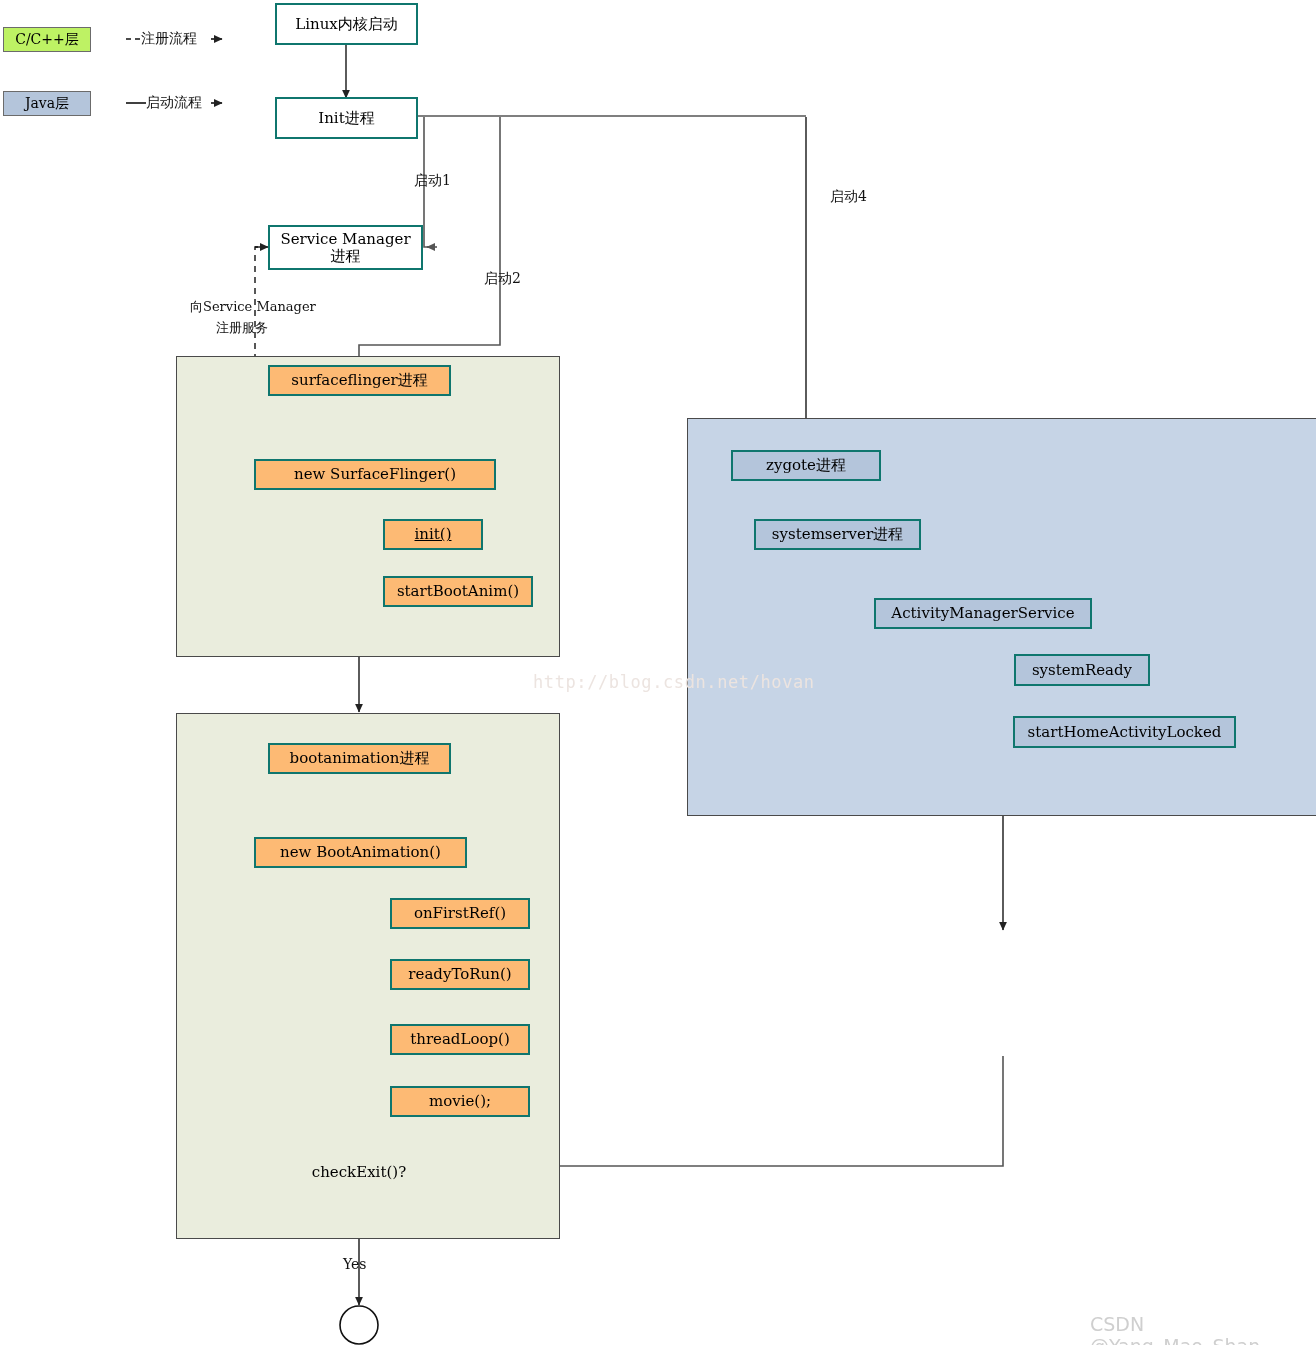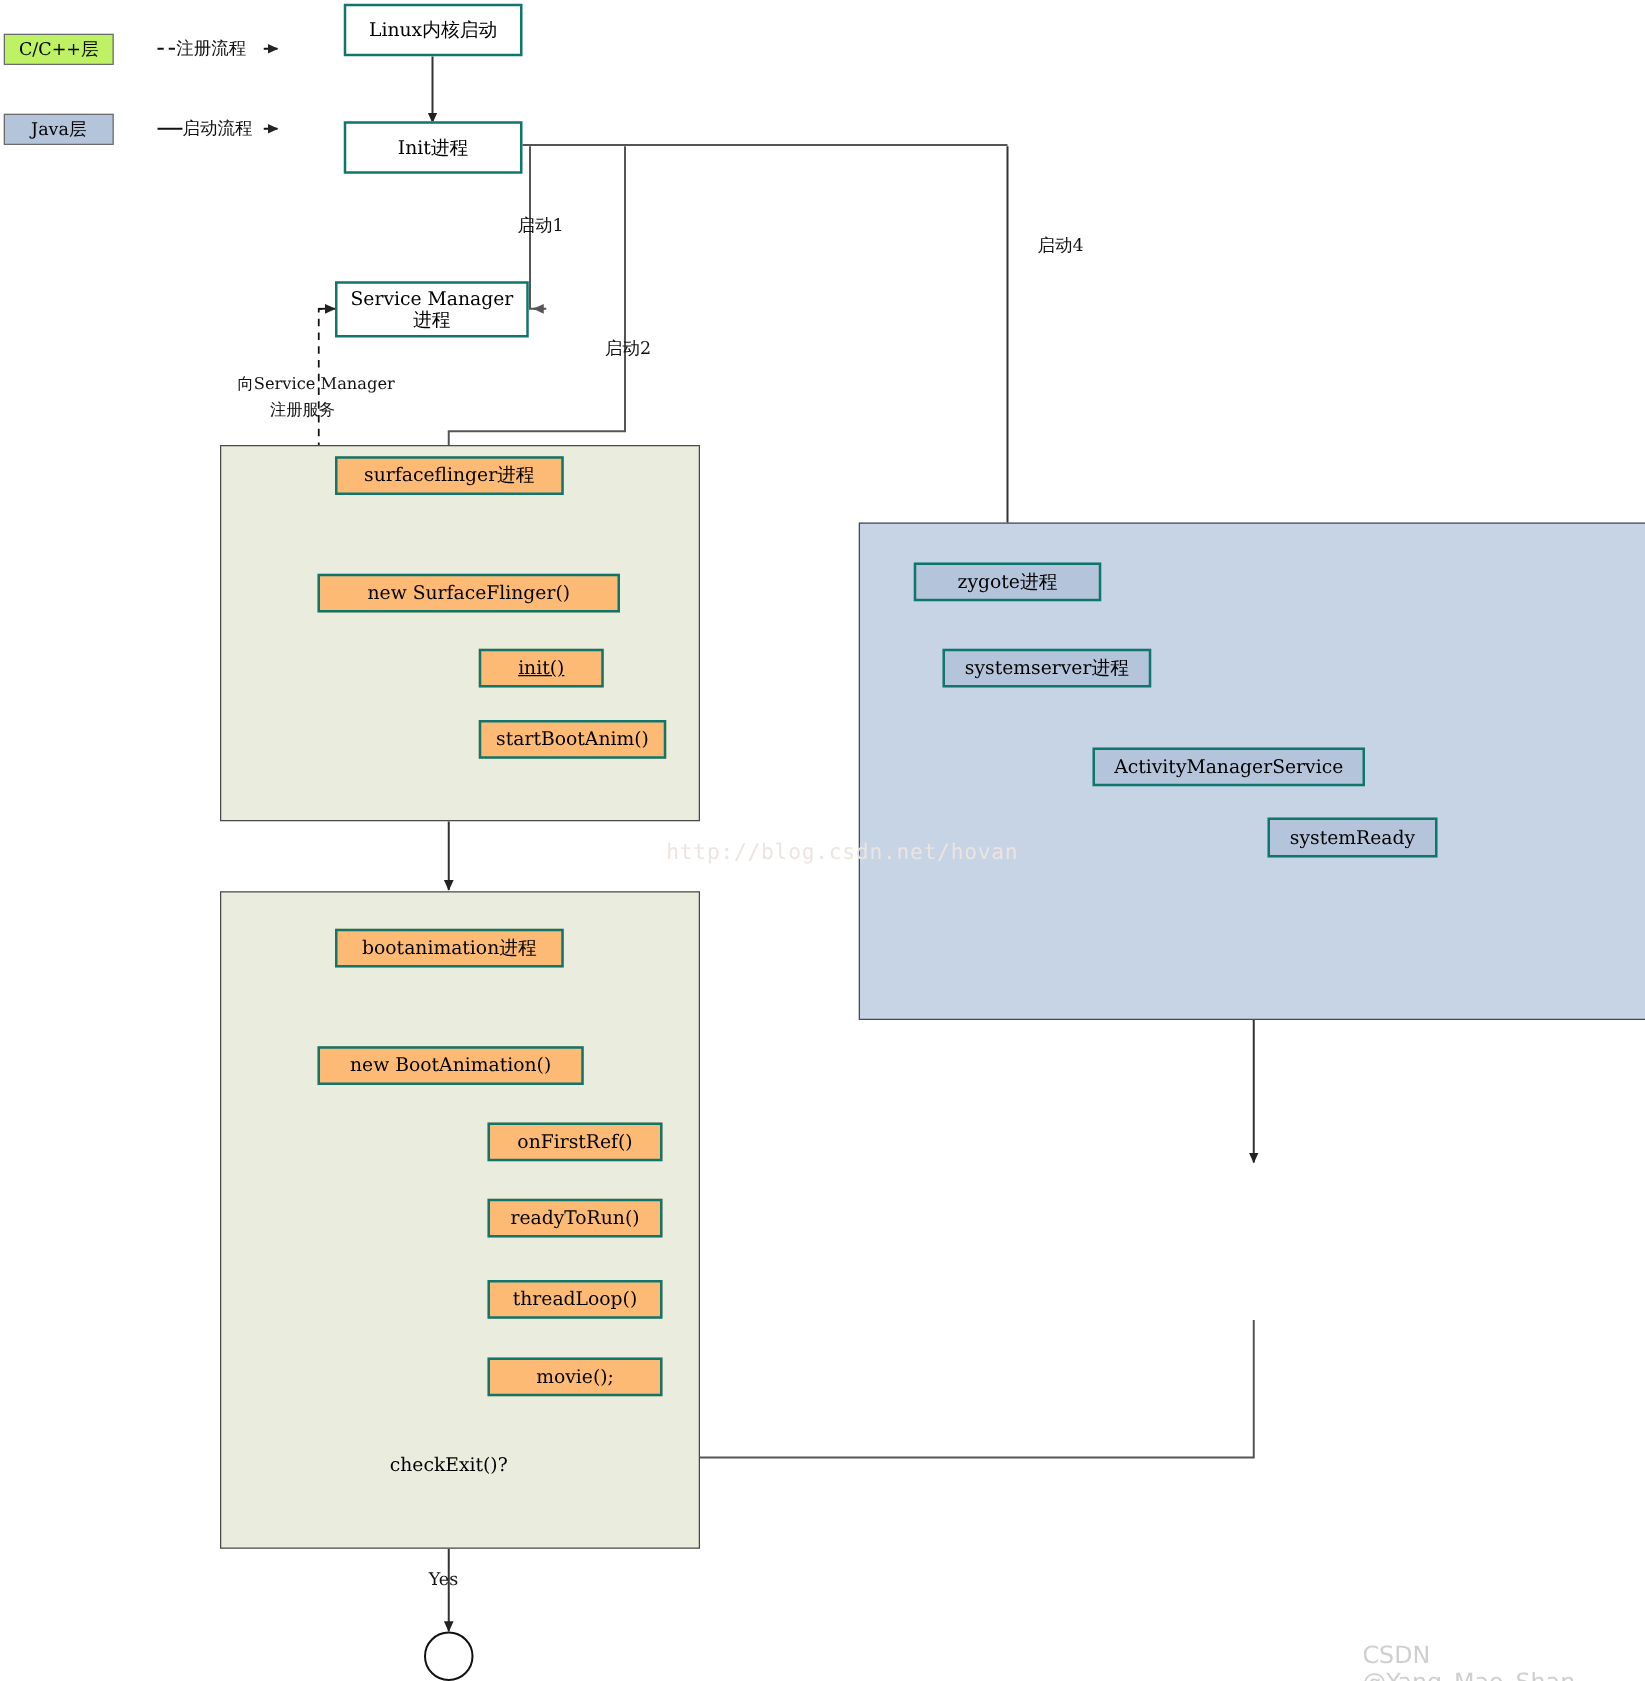--- a/index.html
+++ b/index.html
@@ -140,20 +140,21 @@
   <div class="node cppfill" style="left:390px;top:959px;width:140px;height:31px;">readyToRun()</div>
   <div class="node cppfill" style="left:390px;top:1024px;width:140px;height:31px;">threadLoop()</div>
   <div class="node cppfill" style="left:390px;top:1086px;width:140px;height:31px;">movie();</div>
 
   <div class="diamondtext" style="left:284px;top:1158px;width:150px;height:28px;">checkExit()?</div>
 
   <div class="node javafill" style="left:731px;top:450px;width:150px;height:31px;">zygote进程</div>
   <div class="node javafill" style="left:722px;top:519px;width:167px;height:31px;margin-left:32px;">systemserver进程</div>
   <div class="node javafill" style="left:874px;top:598px;width:218px;height:31px;">ActivityManagerService</div>
   <div class="node javafill" style="left:1014px;top:654px;width:136px;height:32px;">systemReady</div>
+  <div class="node javafill" style="left:1013px;top:716px;width:223px;height:32px;">startHomeActivityLocked</div>
 
 
   <div class="lbl" style="left:414px;top:172px;">启动1</div>
   <div class="lbl" style="left:484px;top:256px;margin-top:14px;">启动2</div>
   <div class="lbl" style="left:786px;top:188px;margin-left:44px;">启动4</div>
   <div class="lbl sm" style="left:190px;top:298px;">向Service Manager</div>
   <div class="lbl sm" style="left:216px;top:319px;">注册服务</div>
   <div class="lbl" style="left:343px;top:1256px;">Yes</div>
 
   <div class="wm1" style="left:533px;top:672px;">http://blog.csdn.net/hovan</div>

